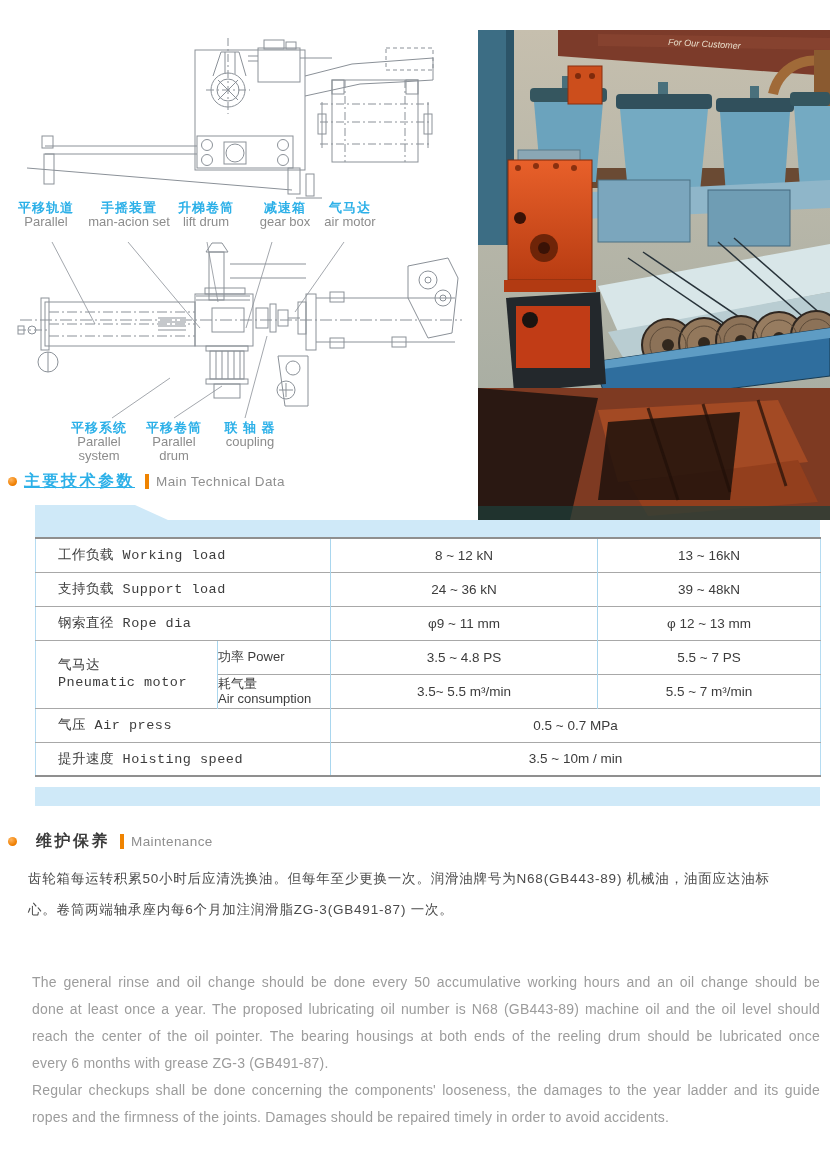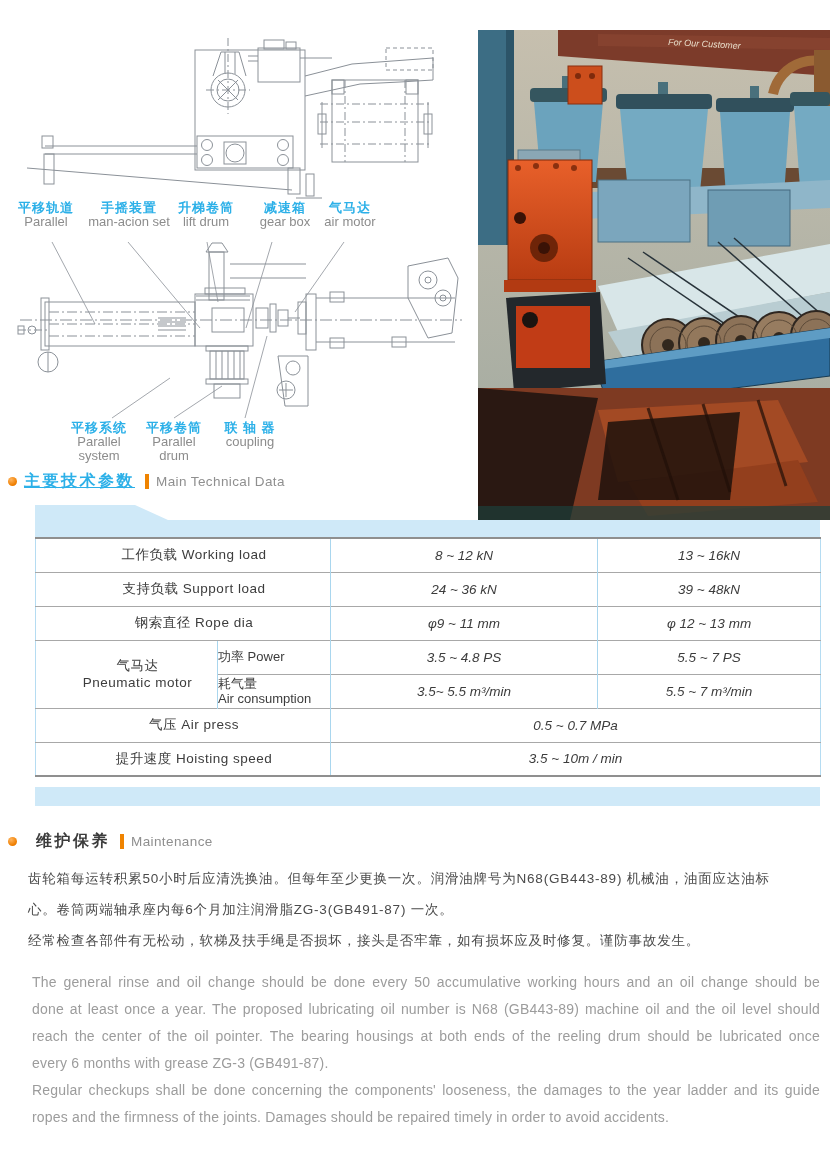--- a/index.html
+++ b/index.html
@@ -29,22 +29,22 @@
   .spec-table {
     position:absolute; left:35px; top:537px; width:785px;
     border-collapse:collapse; table-layout:fixed;
     border-top:2px solid #8f8f8f; border-bottom:2px solid #8f8f8f;
     border-left:1px solid #b5dcf2; border-right:1px solid #b5dcf2;
     font-size:13.5px; color:#3c3c3c;
   }
   .spec-table td { border-top:1px solid #a8a8a8; height:34px; overflow:hidden; }
   .spec-table tr.r1 td { border-top:none; }
   .spec-table td.vline { border-left:1px solid #a9d6ee; }
-  .spec-table td.lbl { text-align:center; padding-left:22px; letter-spacing:0.5px; }
-  .spec-table td.ctr { text-align:center;font-style:italic; }
+  .spec-table td.lbl { text-align:left; padding-left:22px; letter-spacing:0.5px;font-family:Liberation Mono, monospace; }
+  .spec-table td.ctr { text-align:center; }
   .spec-table td.sub { font-size:13px; }
   .spec-table .two-line { line-height:15px; font-size:12.5px;margin-top:40px; }
   .spec-table .two-line .l1 { font-size:13px; }
   .spec-table td.motor { line-height:17px; }
   
   .zh-line { position:absolute; left:28px; width:800px; font-size:13.5px; color:#4a4a4a;
              letter-spacing:0.8px; white-space:nowrap; }
   .en-line { position:absolute; left:32px; width:788px; font-size:14px; color:#9c9c9c;
              letter-spacing:0.2px; white-space:nowrap; }
   .en-line.just { text-align:justify; text-align-last:justify; white-space:normal; }
@@ -403,21 +403,20 @@
 
   <div class="section-head" style="left:8px;top:831px">
     <span class="bullet"></span>
     <span class="head-zh dark">维护保养</span>
     <span class="head-bar"></span>
     <span class="head-en">Maintenance</span>
   </div>
 
   <div class="zh-line" style="top:870px">齿轮箱每运转积累50小时后应清洗换油。但每年至少更换一次。润滑油牌号为N68(GB443-89) 机械油，油面应达油标</div>
   <div class="zh-line" style="top:901px">心。卷筒两端轴承座内每6个月加注润滑脂ZG-3(GB491-87) 一次。</div>
-  <div class="zh-line" style="top:932px">经常检查各部件有无松动，软梯及扶手绳是否损坏，接头是否牢靠，如有损坏应及时修复。谨防事故发生。</div>
 
   <div class="en-line just" style="top:974px">The general rinse and oil change should be done every 50 accumulative working hours and an oil change should be</div>
   <div class="en-line just" style="top:1001px">done at least once a year. The proposed lubricating oil number is N68 (GB443-89) machine oil and the oil level should</div>
   <div class="en-line just" style="top:1028px">reach the center of the oil pointer. The bearing housings at both ends of the reeling drum should be lubricated once</div>
   <div class="en-line" style="top:1055px">every 6 months with grease ZG-3 (GB491-87).</div>
   <div class="en-line just" style="top:1082px">Regular checkups shall be done concerning the components' looseness, the damages to the year ladder and its guide</div>
   <div class="en-line" style="top:1109px">ropes and the firmness of the joints. Damages should be repaired timely in order to avoid accidents.</div>
 
 </div>
 

